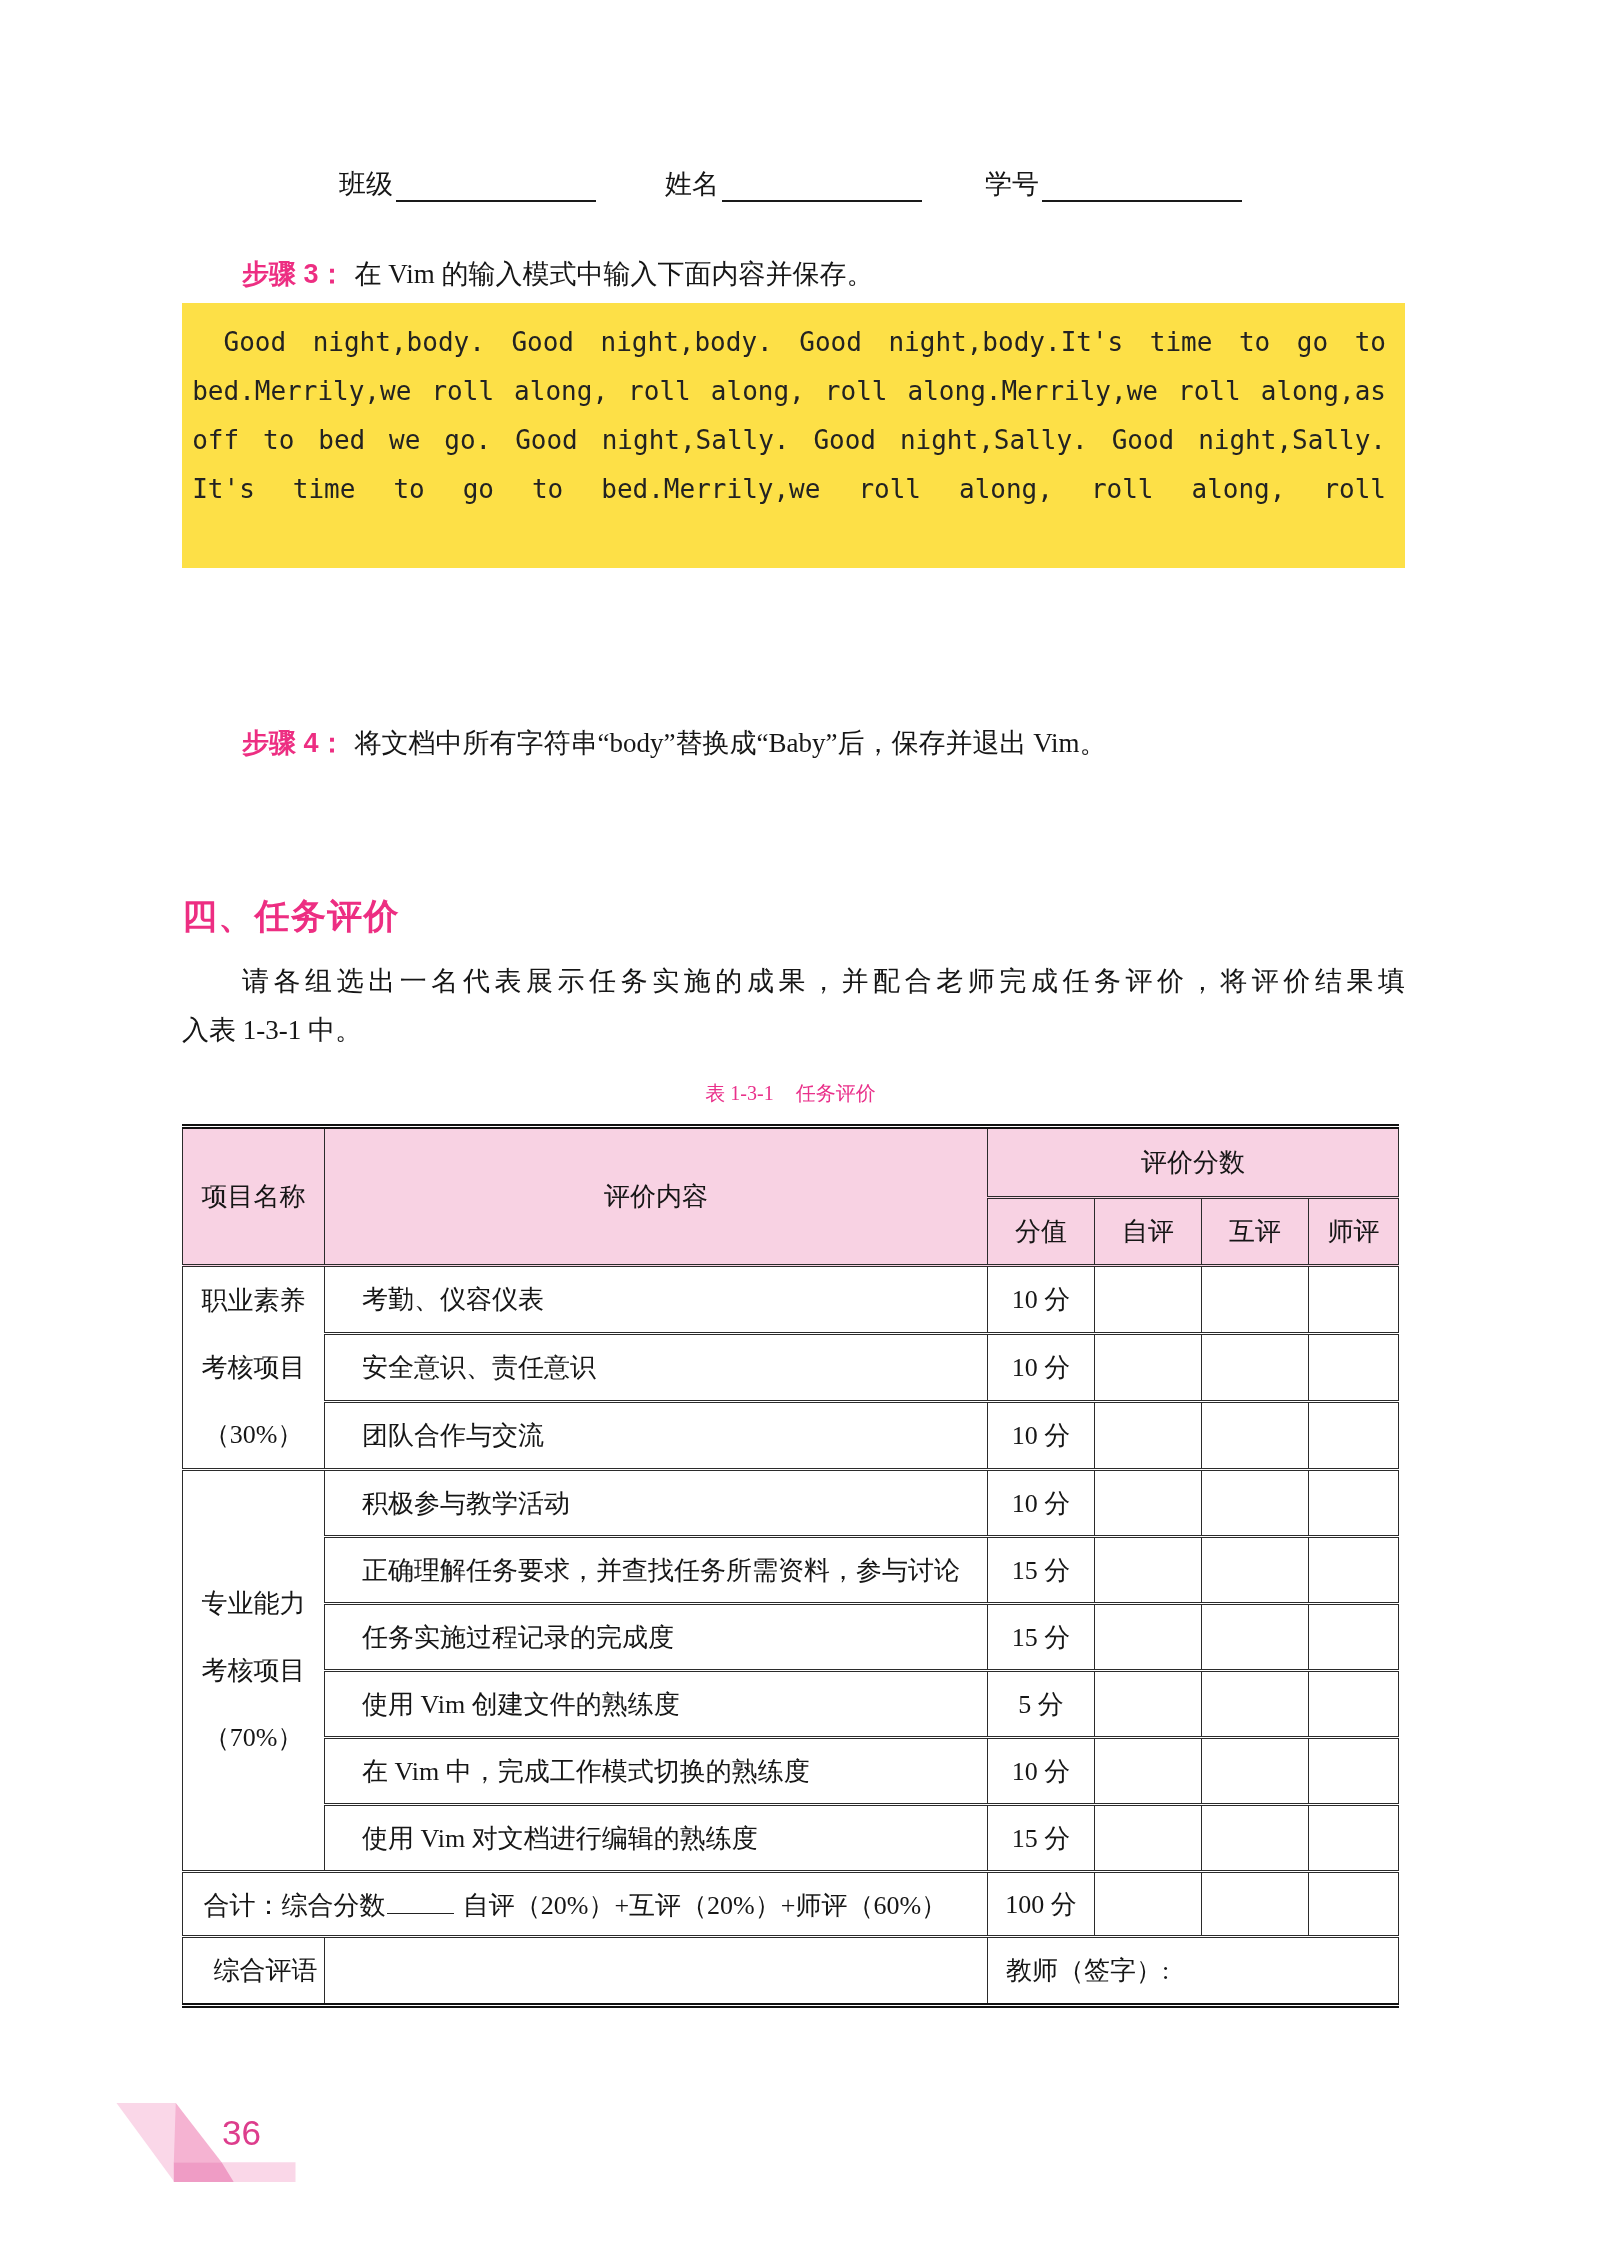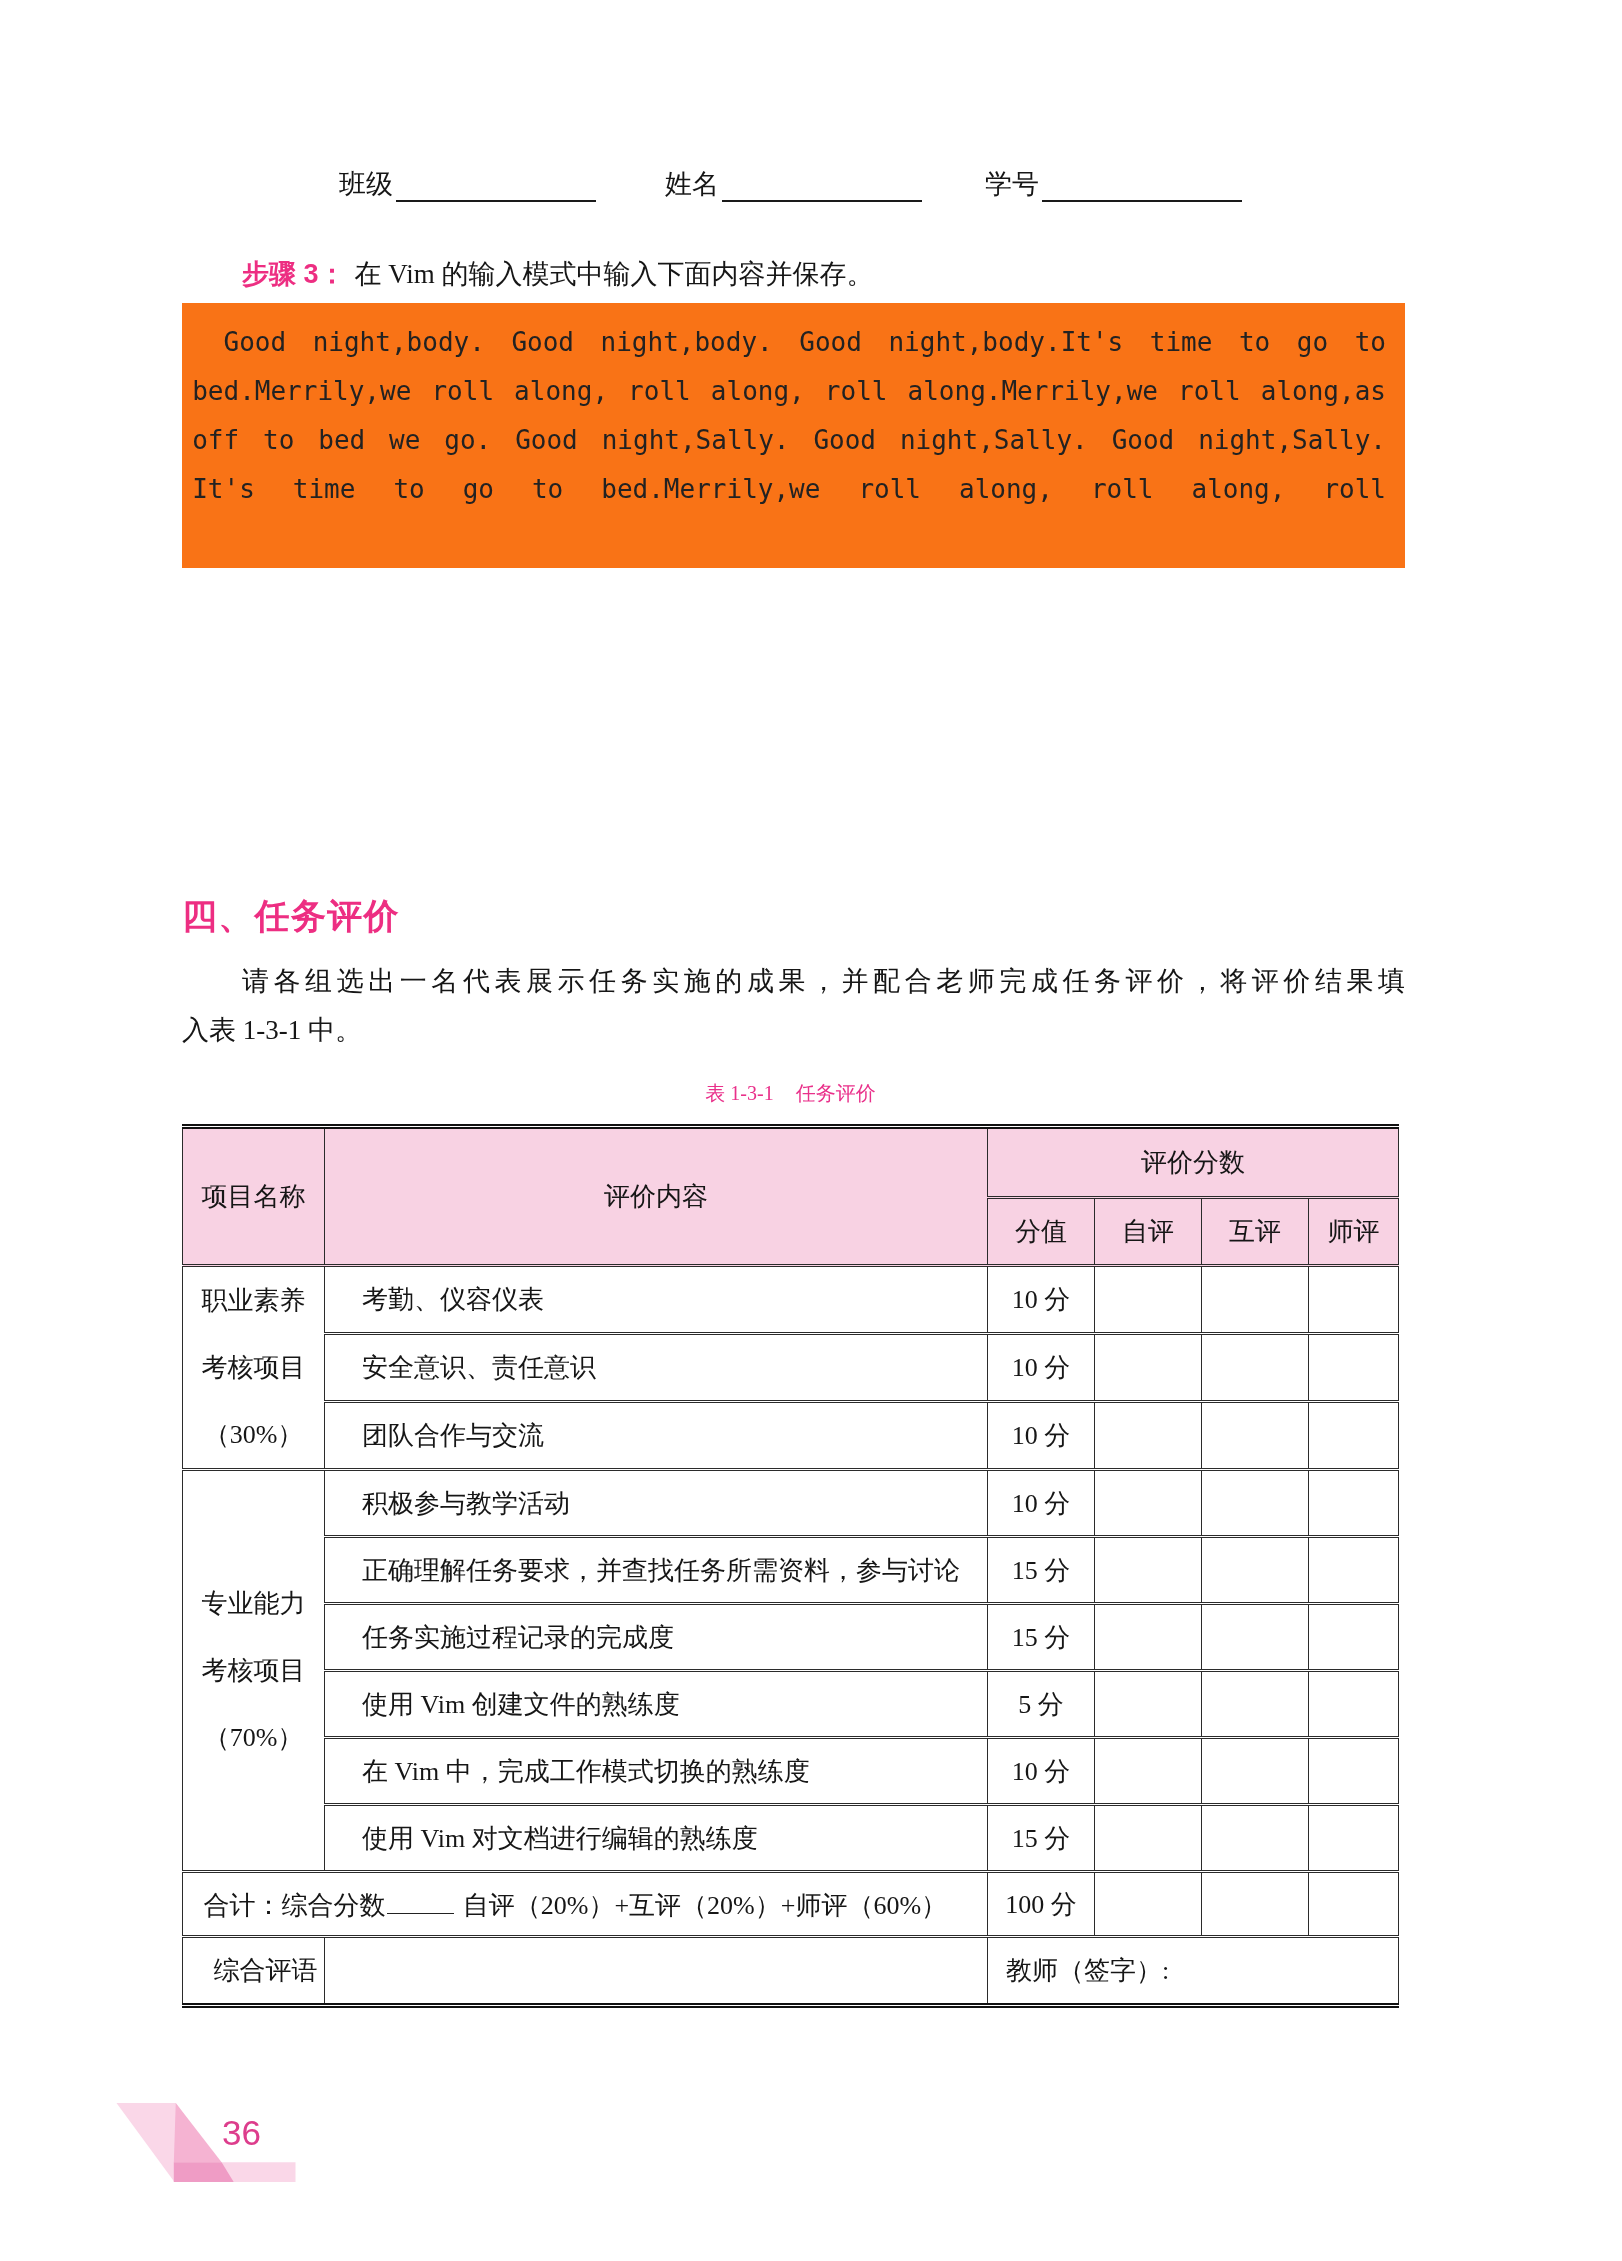--- a/index.html
+++ b/index.html
@@ -16,21 +16,21 @@
   .blank-label { line-height:36px; }
   .blank-line  { display:inline-block; width:200px; height:35px; border-bottom:2.6px solid #1a1a1a; margin-left:2.6px; }
 
   
   .step-line { position:absolute; left:242px; font-size:27px; line-height:37px; white-space:nowrap; }
   .step-label { color:#ed2e82; font-family:"Liberation Sans","DejaVu Sans",sans-serif; font-weight:700; margin-right:9px; }
 
   
   .code-block {
     position:absolute; left:182px; top:303px; width:1223px; height:265px;
-    background:#f97316; padding:15.4px 19px 0 10.2px;
+    background:#fde047; padding:15.4px 19px 0 10.2px;
     font-family:"DejaVu Sans Mono","Liberation Mono",monospace;
     font-size:26px; line-height:49px; color:#222;
   }
   .code-line { text-align:justify; text-align-last:justify; }
   .code-line.first { text-indent:2ch; }
   .code-line.last  { text-align:left; text-align-last:auto; }
 
   
   .section-heading {
     position:absolute; left:182px; top:893px;
@@ -115,20 +115,23 @@
     <span class="step-label">步骤 3：</span><span class="serif">在 Vim 的输入模式中输入下面内容并保存。</span>
   </div>
 
   <div class="code-block">
     <div class="code-line first">Good night,body. Good night,body. Good night,body.It's time to go to</div>
     <div class="code-line">bed.Merrily,we roll along, roll along, roll along.Merrily,we roll along,as</div>
     <div class="code-line">off to bed we go. Good night,Sally. Good night,Sally. Good night,Sally.</div>
     <div class="code-line">It's time to go to bed.Merrily,we roll along, roll along, roll</div>
   </div>
 
+  <div class="step-line" style="top:725px;">
+    <span class="step-label">步骤 4：</span><span class="serif">将文档中所有字符串“body”替换成“Baby”后，保存并退出 Vim。</span>
+  </div>
 
   <div class="section-heading">四、任务评价</div>
 
   <div class="intro-line1">请各组选出一名代表展示任务实施的成果，并配合老师完成任务评价，将评价结果填</div>
   <div class="intro-line2">入表 1-3-1 中。</div>
 
   <div class="table-caption">
     <span class="caption-prefix">表 1-3-1</span><span class="caption-title">任务评价</span>
   </div>
 

